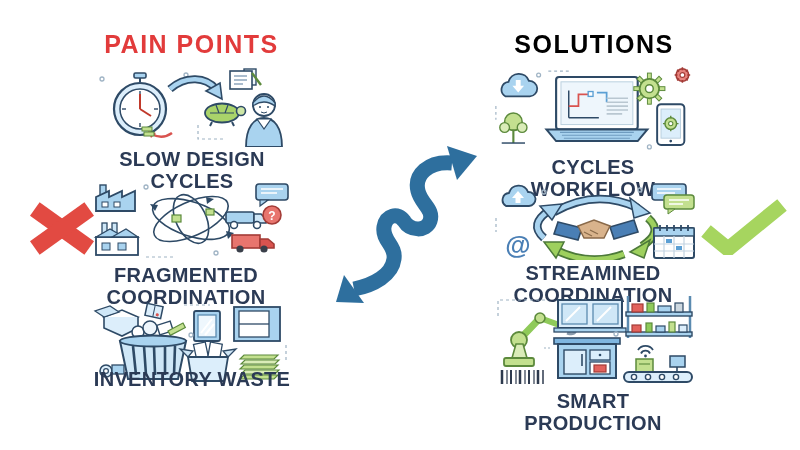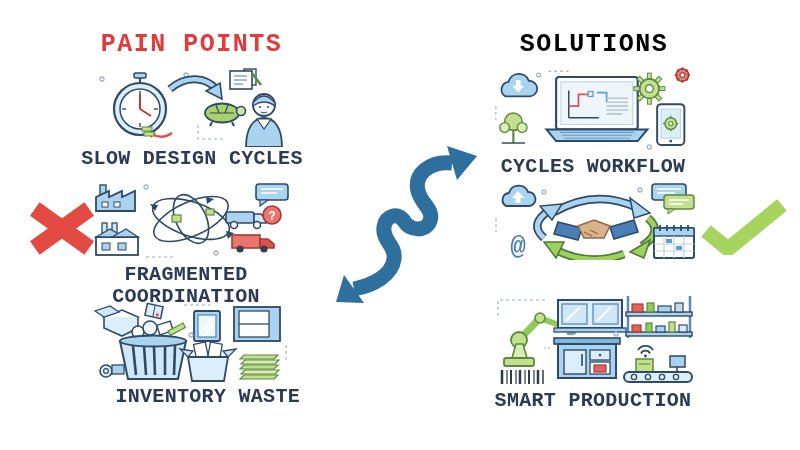--- a/index.html
+++ b/index.html
@@ -1,25 +1,25 @@
 <!DOCTYPE html>
 <html><head>
 <meta charset="utf-8">
 <style>
   html,body{margin:0;padding:0;background:#ffffff;}
   .canvas{position:relative;width:793px;height:450px;background:#ffffff;overflow:hidden;
-          font-family:Liberation Mono, monospace;}
+          font-family:Liberation Sans, sans-serif;}
   .col-title{position:absolute;font-size:25px;font-weight:bold;letter-spacing:1.5px;text-align:center;}
   .title-pain{left:84px;top:30px;width:215px;color:#e23b3b;}
   .title-solutions{left:488px;top:30px;width:212px;color:#000000;}
   .item-label{position:absolute;font-weight:bold;font-size:20px;letter-spacing:0.3px;
               color:#2b3a55;text-align:center;line-height:1.1;}
   .lbl-slow{left:80px;top:148px;width:224px;}
   .lbl-frag{left:85px;top:264px;width:202px;}
-  .lbl-waste{left:84px;top:386px;width:216px;text-align:right;}
+  .lbl-waste{left:84px;top:368px;width:216px;}
   .lbl-digital{left:490px;top:156px;width:206px;}
   .lbl-stream{left:492px;top:262px;width:202px;}
   .lbl-smart{left:487px;top:390px;width:212px;}
   .icon-box{position:absolute;}
   .ic-slow{left:94px;top:67px;width:200px;height:80px;}
   .ic-frag{left:88px;top:179px;width:210px;height:84px;}
   .ic-waste{left:88px;top:299px;width:210px;height:86px;}
   .ic-digital{left:492px;top:66px;width:204px;height:88px;}
   .ic-stream{left:492px;top:180px;width:204px;height:80px;}
   .ic-smart{left:490px;top:292px;width:208px;height:94px;}
@@ -302,20 +302,21 @@
         <path d="M 168 45 v 6 M 175 45 v 6 M 182 45 v 6 M 189 45 v 6 M 196 45 v 6" stroke="#2e4a66" stroke-width="1.8"></path>
         <path d="M 162 64 h 40 M 162 71 h 40 M 172 56 v 22 M 182 56 v 22 M 192 56 v 22" stroke="#c3d4e2" stroke-width="1.2"></path>
         <rect x="184" y="66" width="6" height="4" fill="#5b9fd4"></rect>
         <rect x="174" y="59" width="6" height="4" fill="#5b9fd4"></rect>
       </g>
       <circle cx="148" cy="10" r="2" fill="none" stroke="#9fb3c4" stroke-width="1.3"></circle>
       <circle cx="52" cy="12" r="2" fill="none" stroke="#9fb3c4" stroke-width="1.3"></circle>
       <path d="M 4 38 v 14" stroke="#9fb3c4" stroke-width="1.2" stroke-dasharray="3 3" fill="none"></path>
     </svg>
   </div>
+  <div class="item-label lbl-stream">STREAMINED COORDINATION</div>
 
   <div class="icon-box ic-smart">
     <svg viewBox="0 0 208 94">
       <path d="M 8 24 V 8 H 58" stroke="#9fb3c4" stroke-width="1.2" stroke-dasharray="3 3" fill="none"></path>
       <g>
         <line x1="29" y1="48" x2="50" y2="26" stroke="#8fca5a" stroke-width="7" stroke-linecap="round"></line>
         <line x1="50" y1="26" x2="72" y2="34" stroke="#8fca5a" stroke-width="6" stroke-linecap="round"></line>
         <circle cx="29" cy="48" r="8" fill="#c3e08f" stroke="#5c8a3c" stroke-width="1.8"></circle>
         <circle cx="50" cy="26" r="5" fill="#c3e08f" stroke="#5c8a3c" stroke-width="1.6"></circle>
         <circle cx="72" cy="34" r="4" fill="#daecb8" stroke="#5c8a3c" stroke-width="1.5"></circle>

